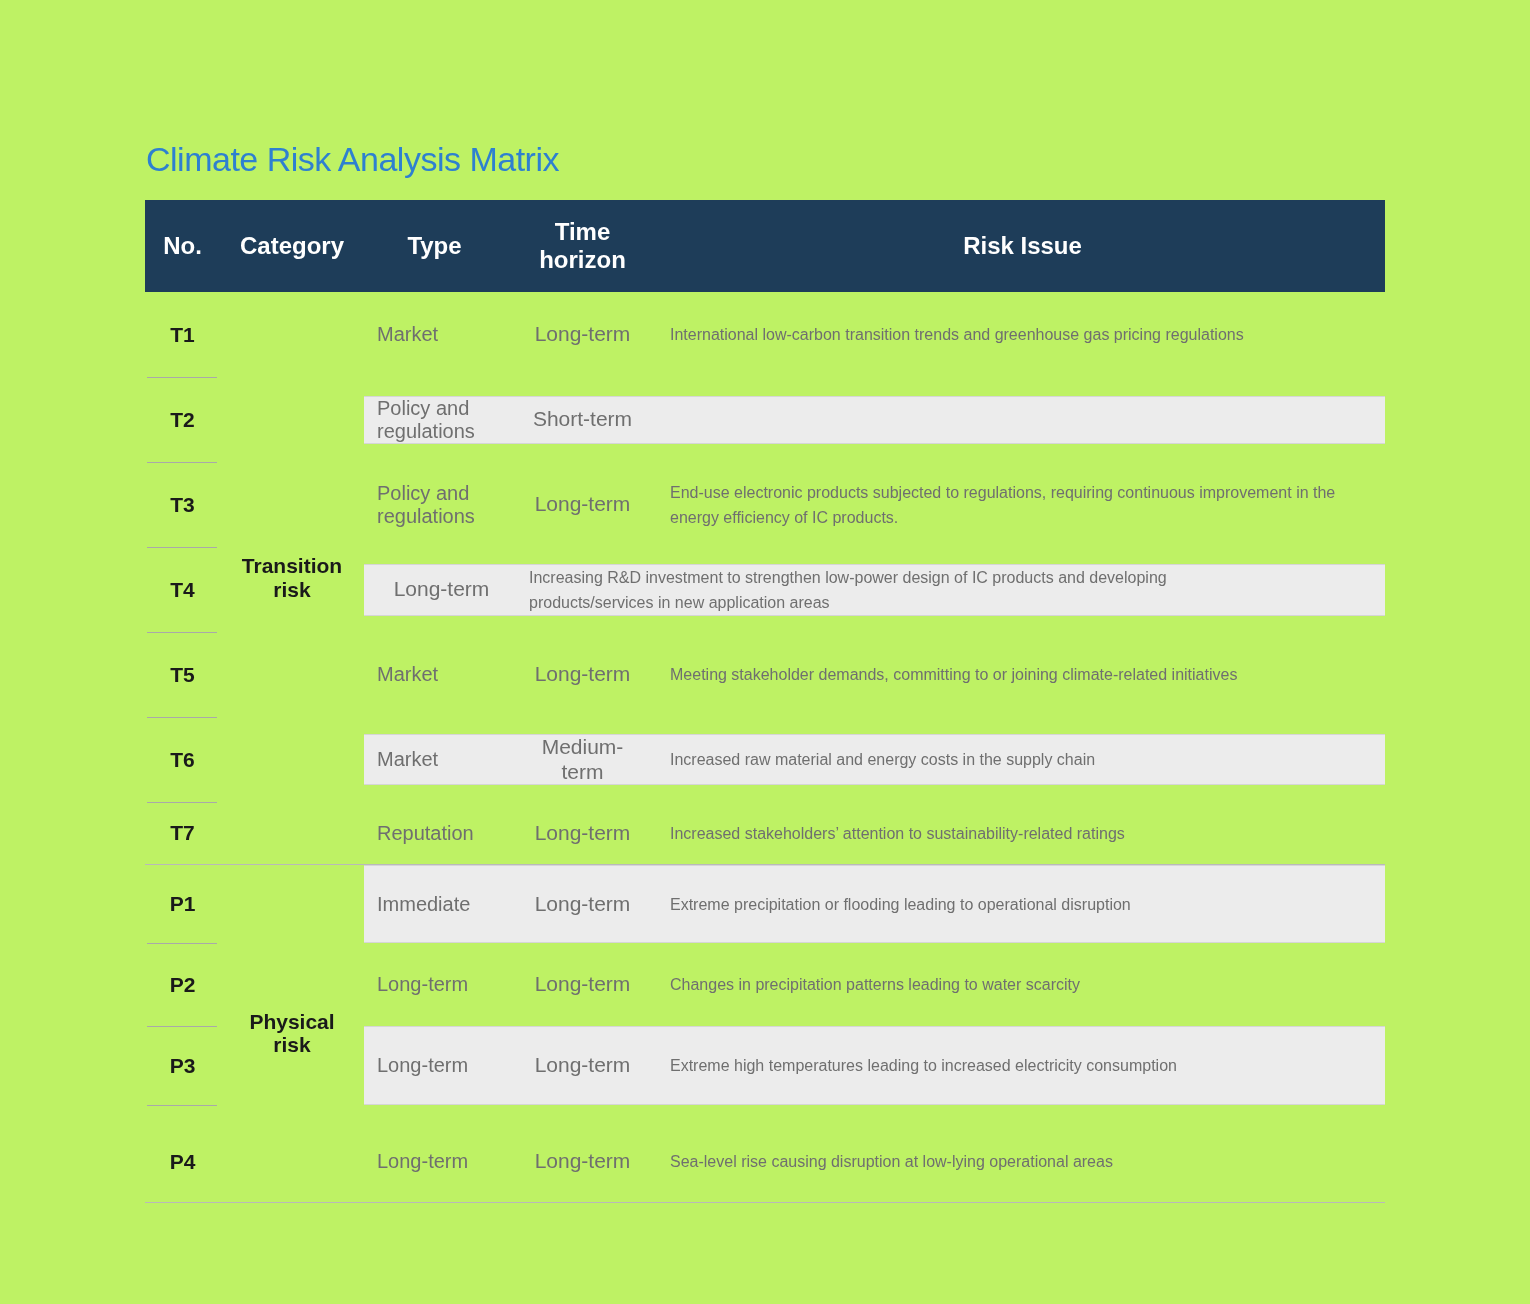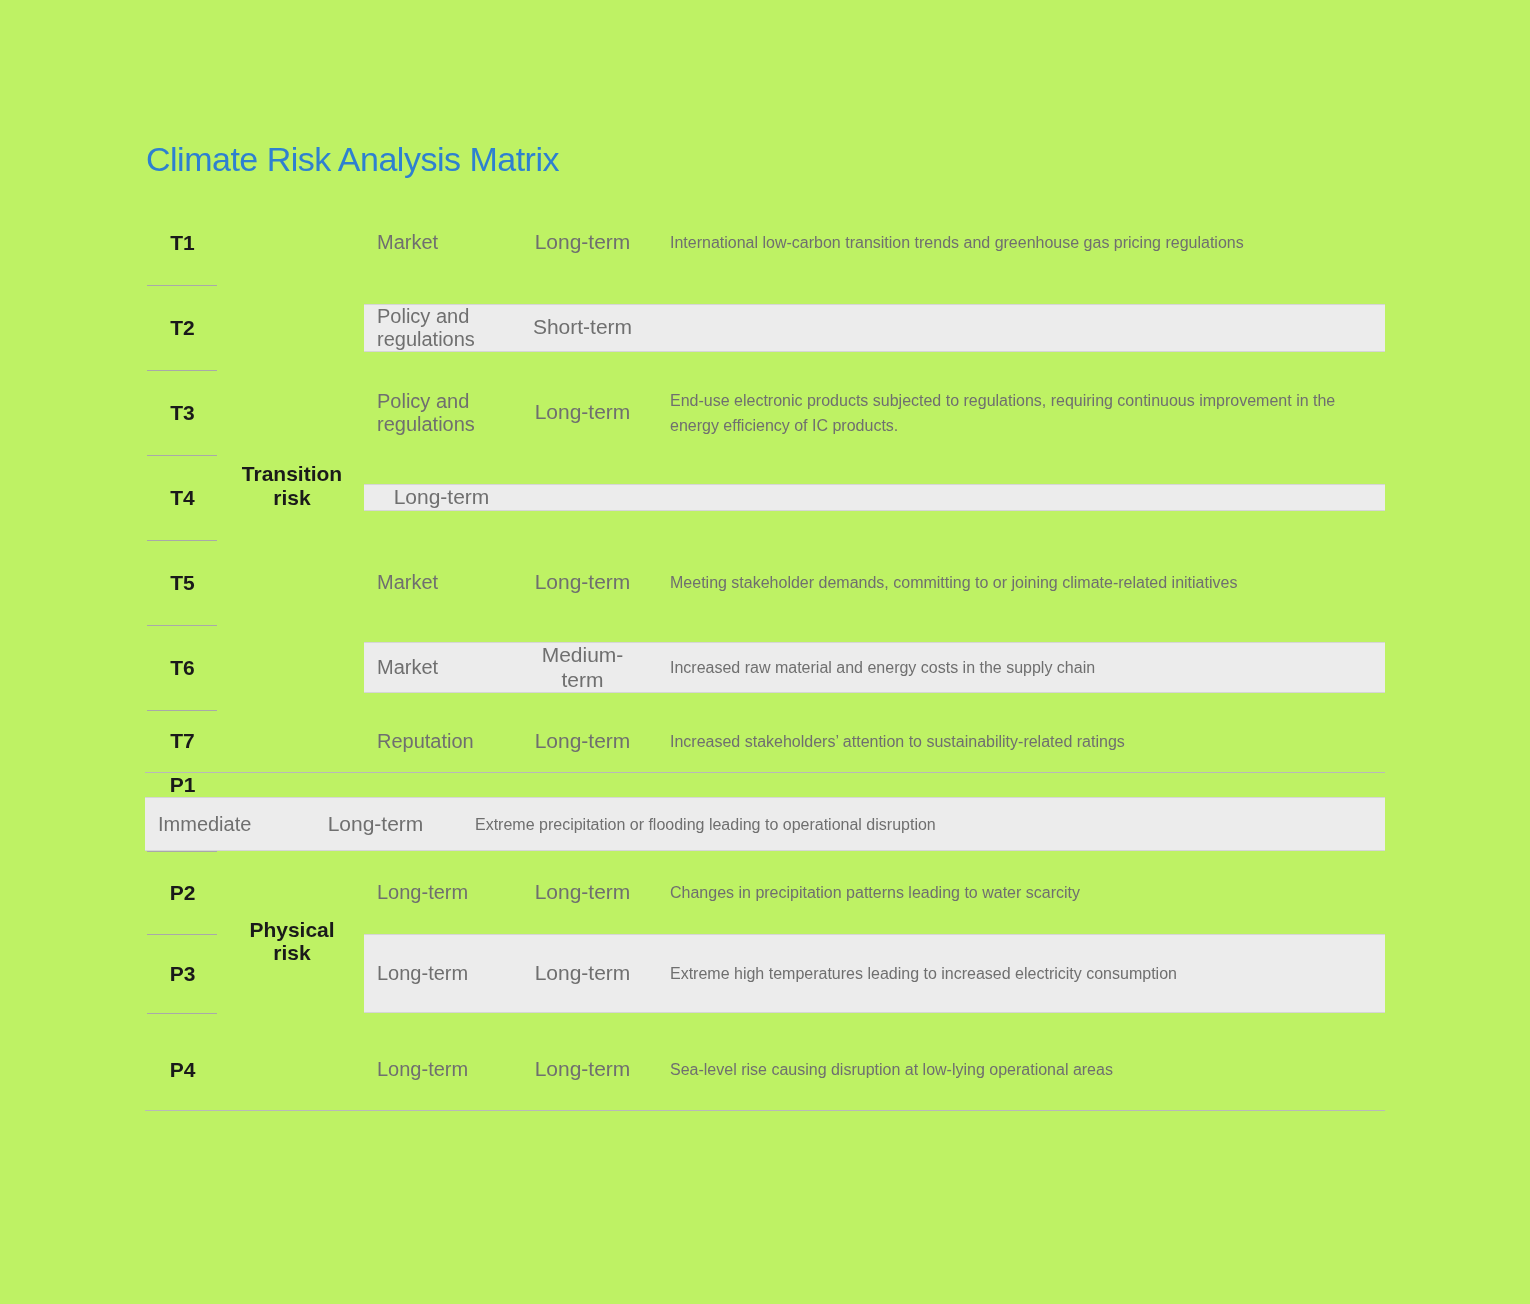--- a/index.html
+++ b/index.html
@@ -54,21 +54,21 @@
   .h-time  { width: 155px; }
   .h-issue { flex: 1; }
   .h-time .wrap { max-width: 100px; }
 
   
   .section { position: relative; }
 
   .row { position: relative; display: flex; }
   .r85 { height: 85px; align-items: center; }
   .r62 { height: 62px; }
-  .r78 { height: 78px; flex-direction: column; }
+  .r78 { height: 78px; }
   .r83 { height: 83px; }
   .r79 { height: 79px; }
   .r81 { height: 81px; margin-top: 16px; }
 
   .cell-no {
     width: 75px;
     display: flex;
     align-items: center;
     justify-content: center;
     font-weight: 700;
@@ -76,21 +76,21 @@
     color: #1a1a1a;
   }
   .cell-cat { width: 144px; }
 
   .band { flex: 1; display: flex; }
   .band.shaded {
     background: #ececec;
     border-top: 1px solid #d6d6d6;
     border-bottom: 1px solid #d6d6d6;
   }
-  .section .row:first-child .band.shaded { border-top: 1px solid #d6d6d6; gap: 12px; }
+  .section .row:first-child .band.shaded { border-top: 1px solid #d6d6d6; }
 
   .cell-type {
     width: 141px;
     padding-left: 13px;
     display: flex;
     align-items: center;
     font-size: 20px;
     color: #6f6f6f;
     line-height: 1.15;
   }
@@ -144,20 +144,29 @@
 </style>
 </head>
 <body>
 
 <div class="page">
 
   <div class="title">Climate Risk Analysis Matrix</div>
 
   <div class="risk-table">
 
+    <div class="thead">
+      <div class="hcell h-no">No.</div>
+      <div class="hcell h-cat">Category</div>
+      <div class="hcell h-type">Type</div>
+      <div class="hcell h-time">
+        <span class="wrap">Time horizon</span>
+      </div>
+      <div class="hcell h-issue">Risk Issue</div>
+    </div>
 
     <div class="section">
 
       <div class="row r85">
         <div class="cell-no">T1</div>
         <div class="cell-cat"></div>
         <div class="band">
           <div class="cell-type">Market</div>
           <div class="cell-time">
               <span class="wrap">Long-term</span>
@@ -195,20 +204,23 @@
         </div>
         <div class="no-divider"></div>
       </div>
 
       <div class="row r85">
         <div class="cell-no">T4</div>
         <div class="cell-cat"></div>
         <div class="band shaded">
           <div class="cell-time">
               <span class="wrap">Long-term</span>
+            </div>
+          <div class="cell-issue">
+              <span class="wrap">Increasing R&amp;D investment to strengthen low-power design of IC products and developing products/services in new application areas</span>
             </div>
         </div>
         <div class="no-divider"></div>
       </div>
 
       <div class="row r85">
         <div class="cell-no">T5</div>
         <div class="cell-cat"></div>
         <div class="band">
           <div class="cell-type">Market</div>

